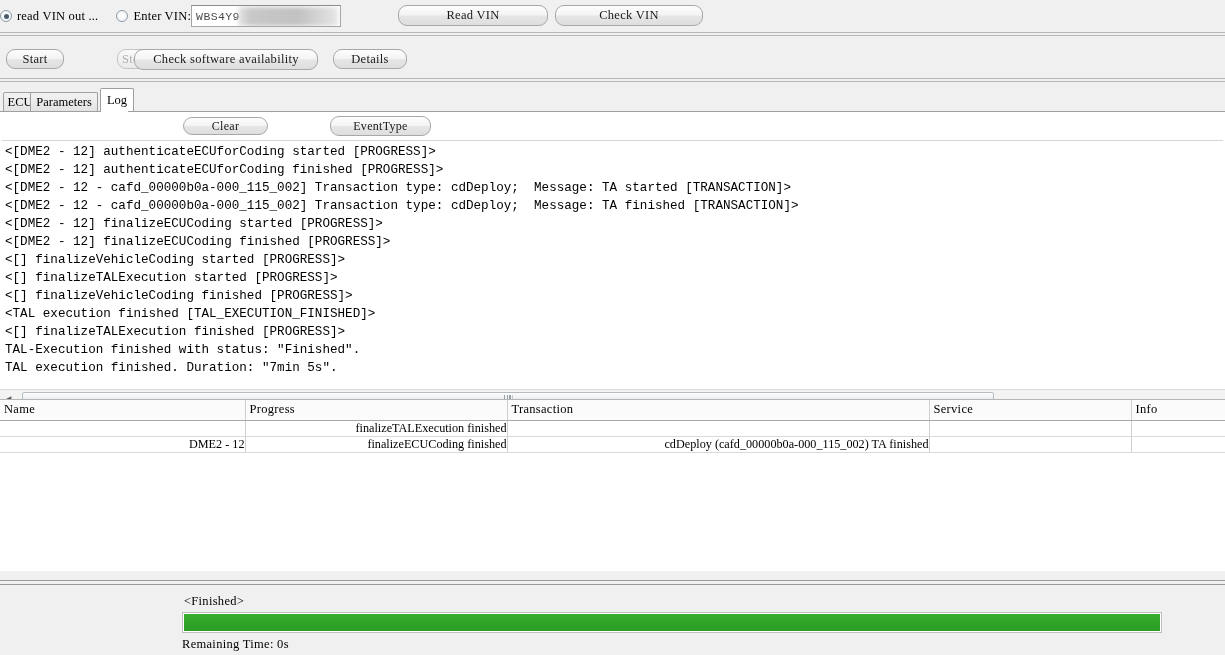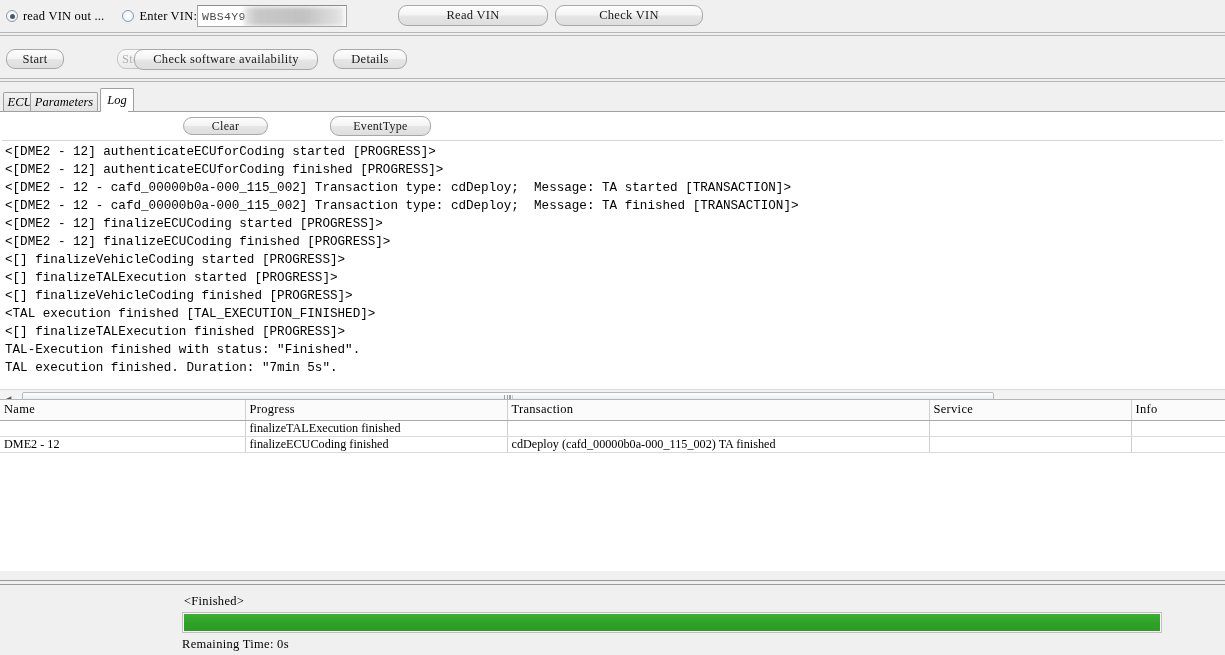--- a/index.html
+++ b/index.html
@@ -20,21 +20,20 @@
   }
 
   
   .vin-bar {
     position: absolute;
     left: 0; top: 0;
     width: 1225px; height: 32px;
     background: #f0f0f0;
     display: flex;
     align-items: center;
-    padding-left: 6px;
   }
   .radio-wrap {
     display: flex;
     align-items: center;
     height: 20px;
     margin-right: 18px;
     white-space: nowrap;
   }
   .radio {
     width: 12px; height: 12px;
@@ -129,21 +128,20 @@
     border: 1px solid #9f9f9f;
     border-bottom: none;
     background: linear-gradient(180deg,#f3f3f3 0%, #e3e3e3 100%);
     font-size: 12.5px;
     display: flex;
     align-items: center;
     justify-content: center;
     padding: 0 16px;
     border-radius: 2px 2px 0 0;
     cursor: default;
-    font-style: italic;
   }
   .tab.active {
     top: 0px;
     height: 23px;
     background: #ffffff;
     border-color: #9f9f9f;
     z-index: 3;
   }
   .tab-ecu    { left: 3px;  width: 25px; }
   .tab-params { left: 30px; width: 68px; }
@@ -280,20 +278,21 @@
   table.grid td {
     height: 16px;
     font-size: 12.2px;
     padding: 0 0 0 4px;
     background: #ffffff;
     border-right: 1px solid #cfcfcf;
     border-bottom: 1px solid #d9d9d9;
     white-space: nowrap;
     overflow: hidden;
     color: #000;
+    text-align: right;
   }
   .col-name  { width: 245px; }
   .col-prog  { width: 262px; }
   .col-trans { width: 422px; }
   .col-serv  { width: 202px; }
   .col-info  { width: 94px; }
   .table-filler {
     position: absolute;
     left: 0; top: 77px;
     width: 1225px; height: 93px;

